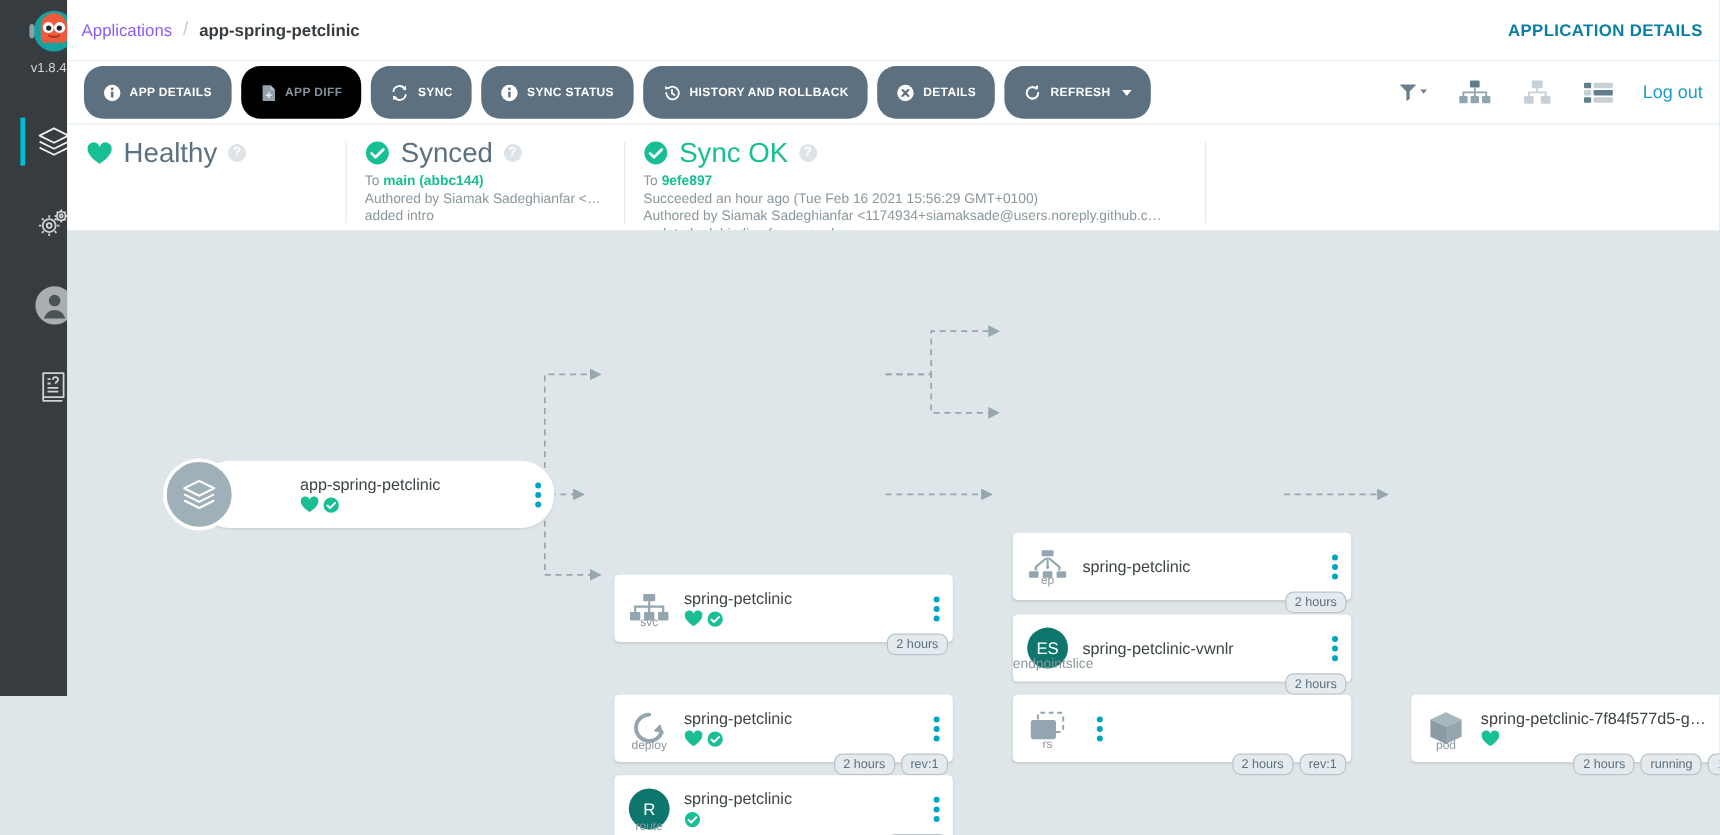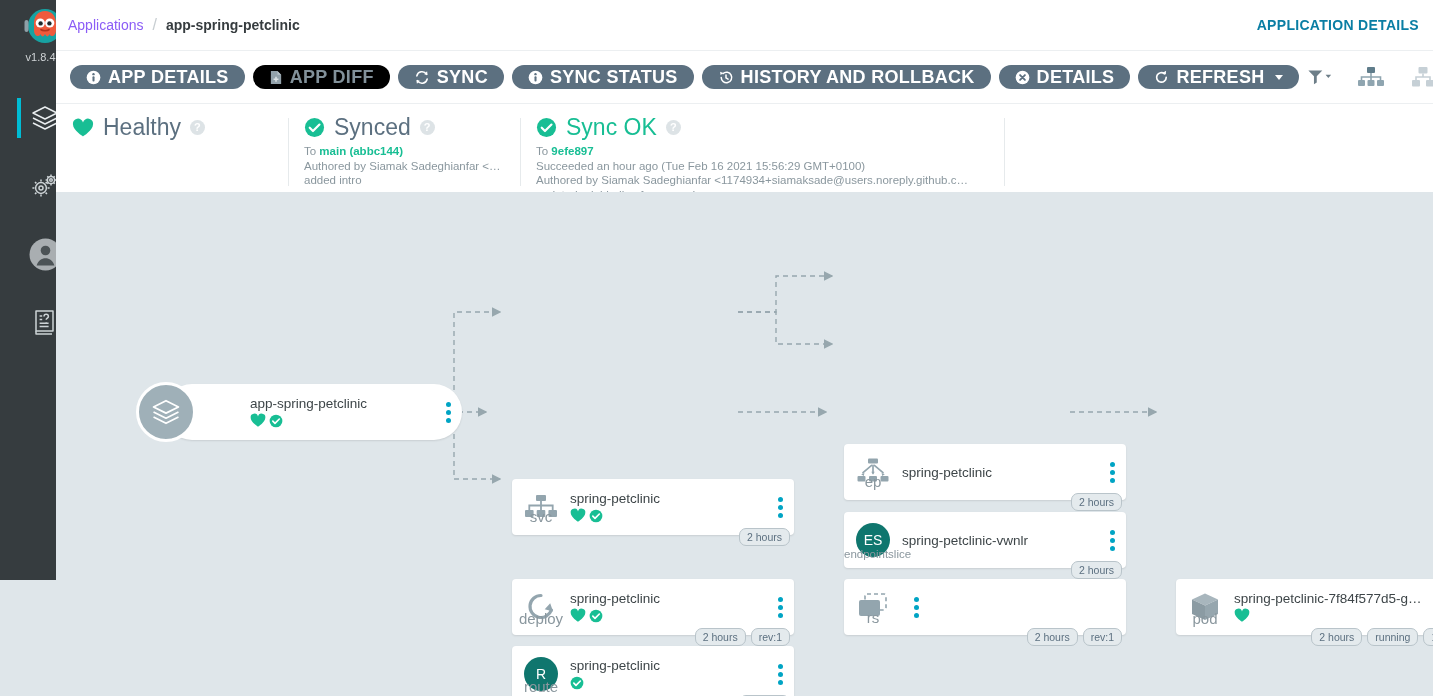--- a/index.html
+++ b/index.html
@@ -53,23 +53,23 @@
   }
 
   
   .toolbar {
     position: absolute; left: 56px; top: 50px; width: 1377px; height: 53px;
     background: #ffffff; border-top: 1px solid #eceff1;
     display: flex; align-items: center; padding: 0 14px 0 14px;
   }
   .btn {
     display: inline-flex; align-items: center; gap: 7px;
-    height: 24px; padding: 0 16px; border-radius: 16px;
+    height: 44px; padding: 0 16px; border-radius: 16px;
     background: #5c7080; color: #ffffff;
-    font-size: 18px; font-weight: bold; letter-spacing: .3px;
+    font-size: 10px; font-weight: bold; letter-spacing: .3px;
     cursor: pointer; margin-right: 8px; white-space: nowrap;
     border: none;
   }
   .btn.muted { background: #000000; color: #82919a; }
   .btn svg { display: block; flex: none; }
   .caret {
     width: 0; height: 0; border-left: 4px solid transparent;
     border-right: 4px solid transparent; border-top: 5px solid #ffffff;
     margin-left: 3px;
   }
@@ -115,21 +115,21 @@
   .node {
     position: absolute; background: #ffffff; border-radius: 4px;
     box-shadow: 0 1px 2px rgba(0,0,0,.10);
     display: flex; align-items: center;
   }
   .node-icon {
     width: 58px; flex: none; display: flex; flex-direction: column;
     align-items: center; justify-content: center; position: relative;
   }
   .node-kind {
-    font-size: 15px; color: #8a979e; margin-top: 2px;
+    font-size: 10px; color: #8a979e; margin-top: 2px;
     white-space: nowrap; position: absolute; bottom: -4px;
   }
   .circle-badge {
     width: 34px; height: 34px; border-radius: 50%; background: #0f766e;
     color: #ffffff; font-size: 14px; display: flex;
     align-items: center; justify-content: center; font-weight: normal;
   }
   .node-body { flex: 1; min-width: 0; padding-right: 4px; }
   .node-title {
     font-size: 13.5px; color: #3d4548; white-space: nowrap;

